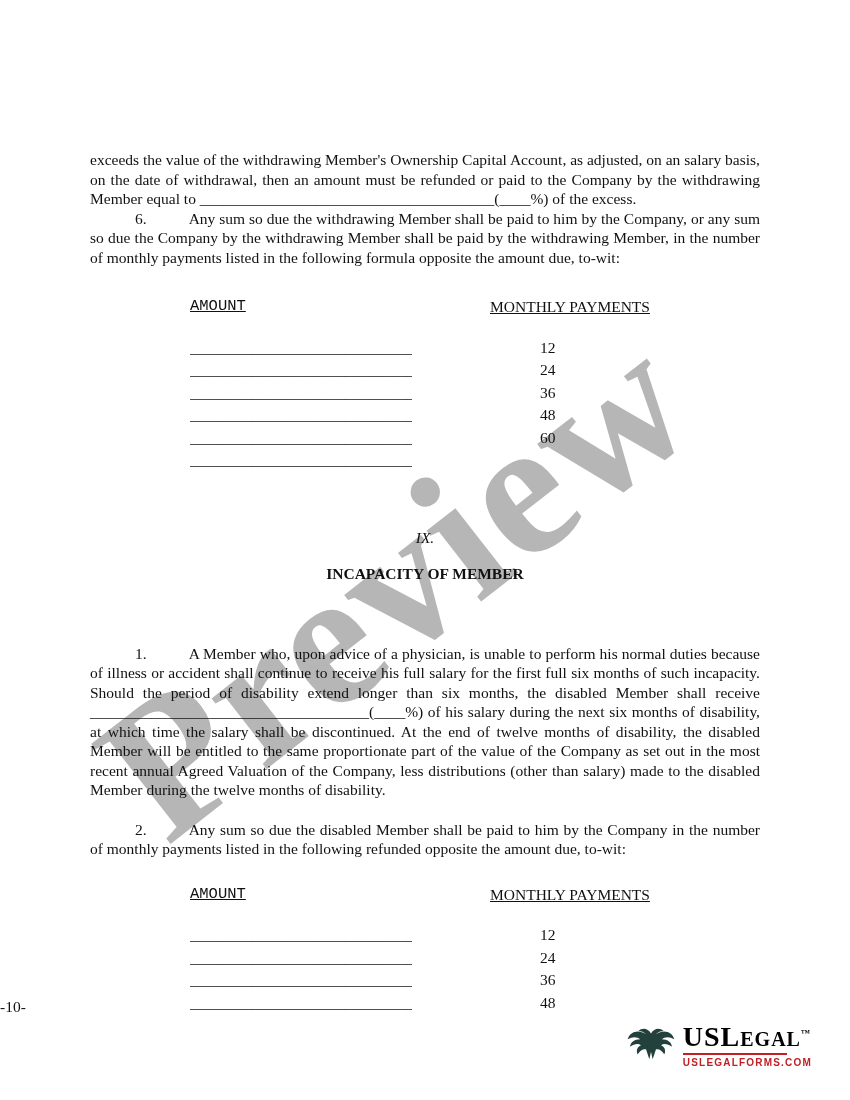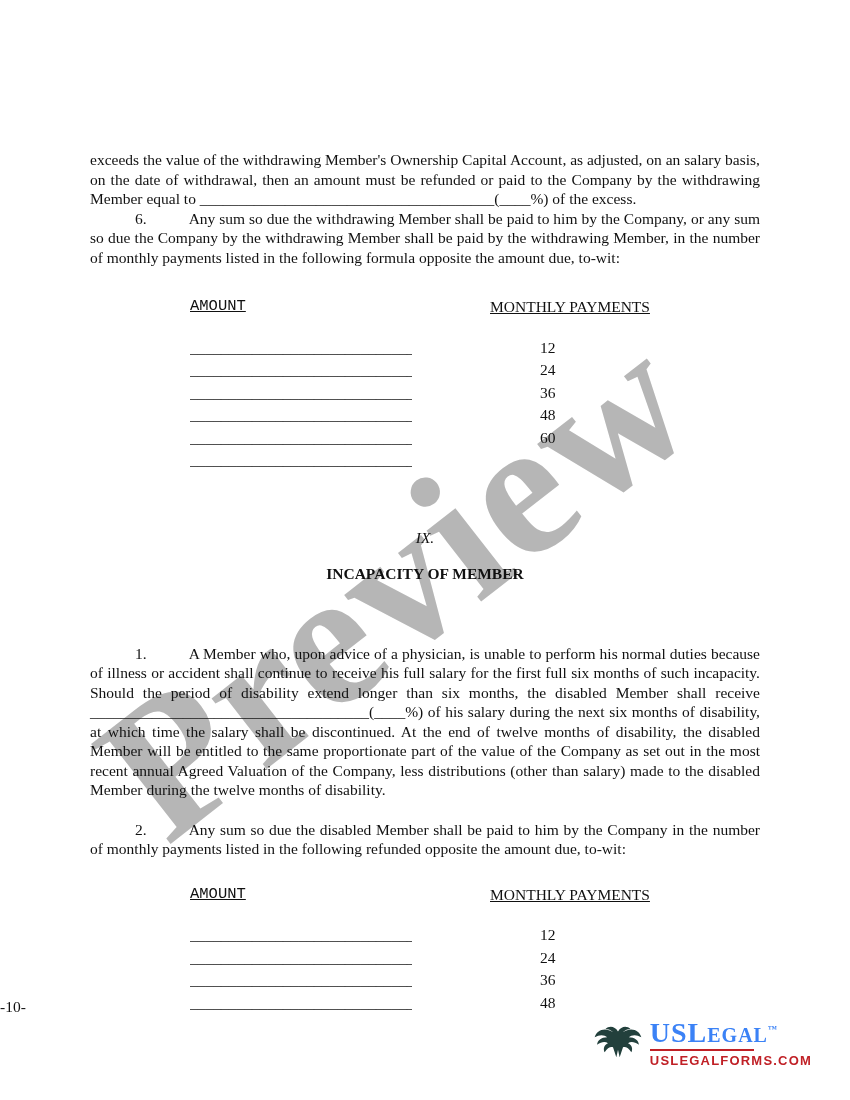--- a/index.html
+++ b/index.html
@@ -69,28 +69,28 @@
     gap: 7px;
     z-index: 3;
   }
   .logo-text { display: flex; flex-direction: column; align-items: flex-start; }
   .brand-row {
     font-family: "Liberation Serif", serif;
     font-weight: bold;
     font-variant: small-caps;
     font-size: 28px;
     line-height: 28px;
-    color: #3b82f6;
+    color: #000000;
     letter-spacing: 1px;
   }
   .brand-row .tm { font-size: 9px; vertical-align: super; font-variant: normal; letter-spacing: 0; }
   .logo-rule { width: 104px; height: 2px; background: #c02026; margin: 2px 0 2px 0; }
   .site {
     font-family: "Liberation Sans", sans-serif;
-    font-size: 13px;
+    font-size: 10px;
     font-weight: bold;
     letter-spacing: 1.2px;
     color: #c02026;
   }
 </style>
 </head>
 <body>
 
 <div class="page">
 

